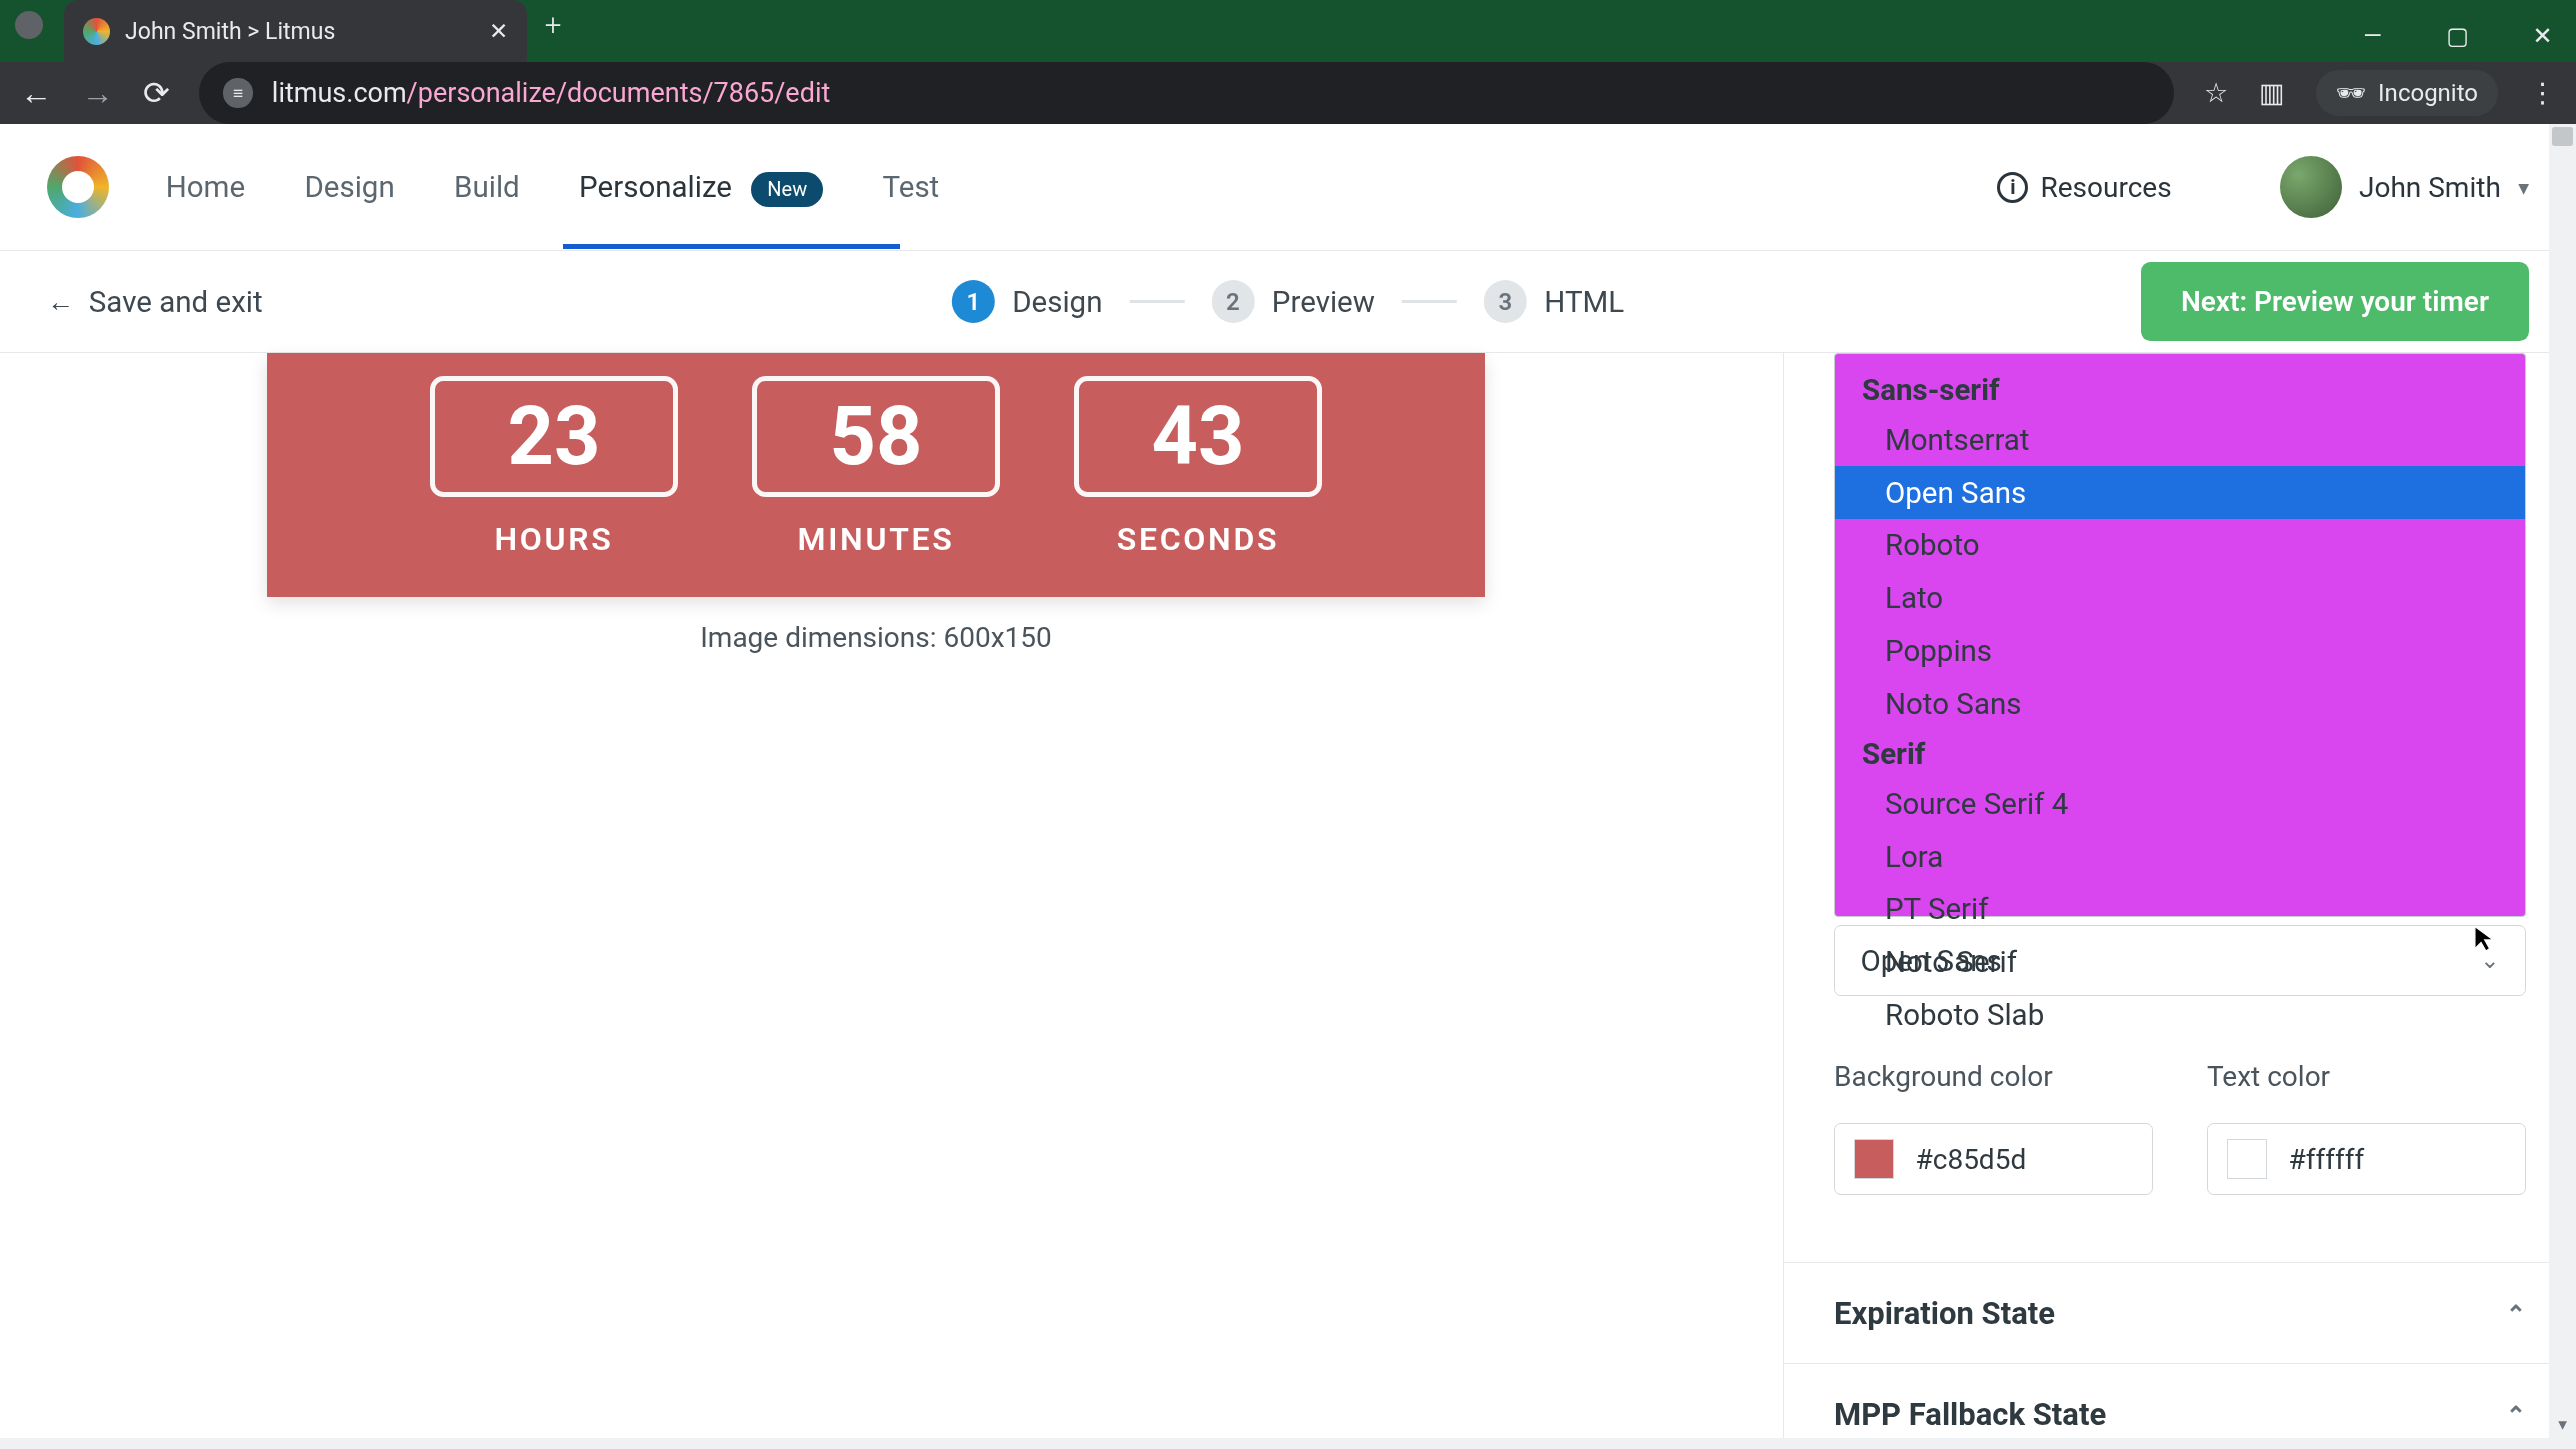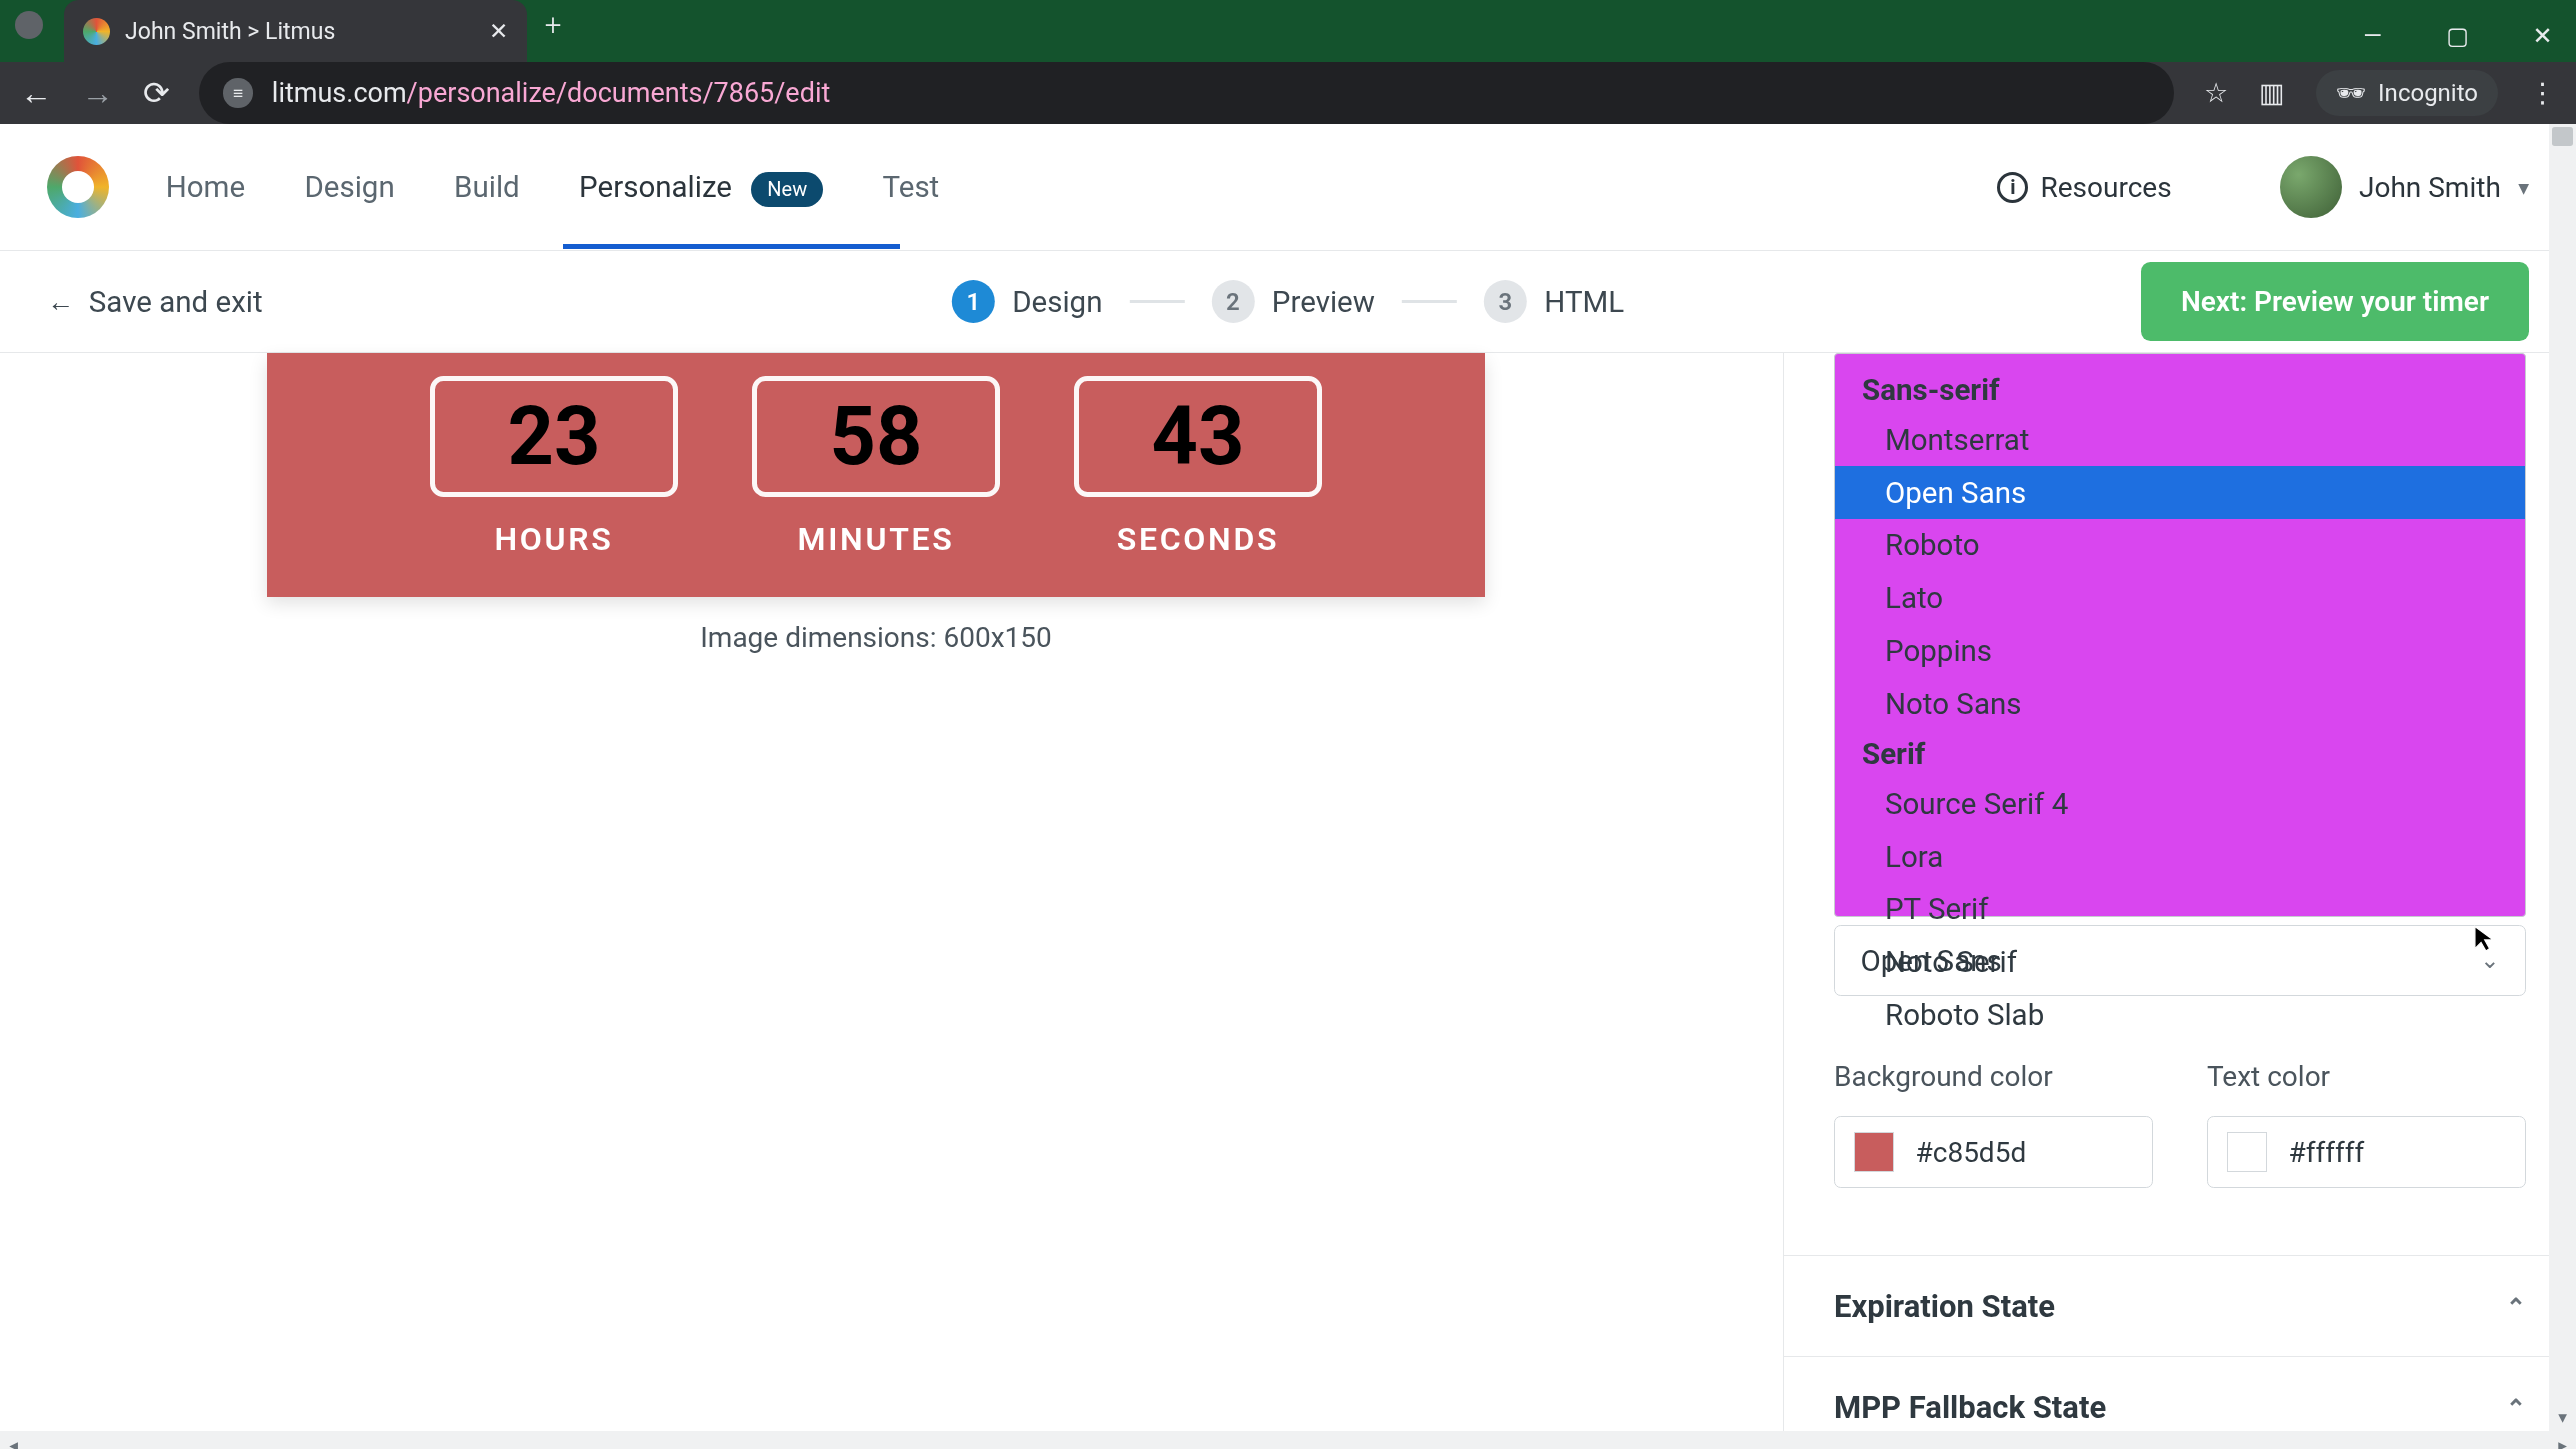--- a/index.html
+++ b/index.html
@@ -54,37 +54,37 @@
   .step .num.active { background:#1e8ad6; color:#fff; }
   .step .num.inactive { background:#e2e5e8; color:#6a737b; }
   .step-sep { width:55px; height:2.7px; background:#dfe3e6; }
   .nextbtn { margin-left:auto; background:#4dbb6a; color:#fff; font-size:28px; padding: 23px 40px; border-radius:9.4px; font-weight:600; }
 
   .workspace { flex:1; display:flex; background:#fff; min-height:0; }
   .canvas { flex:1; border-top:0.7px solid #e6e8ea; border-right:0.7px solid #e6e8ea; position:relative; }
 
   .timer-card { position:absolute; left:267px; top:0; width:1218px; background:#c85d5d; padding: 23px 40px 39px 40px; display:flex; justify-content:center; gap:74px; box-shadow: 0 6.7px 17.4px rgba(0,0,0,.12); }
   .unit { display:flex; flex-direction:column; align-items:center; gap:23px; }
-  .unit .box { width:248px; height:121px; border:5.4px solid rgba(255,255,255,.95); border-radius:13.4px; display:flex; align-items:center; justify-content:center; color:#000000; font-size:81px; font-weight:700; }
+  .unit .box { width:248px; height:121px; border:5.4px solid rgba(255,255,255,.95); border-radius:13.4px; display:flex; align-items:center; justify-content:center; color:#ffffff; font-size:81px; font-weight:700; }
   .unit .lbl { color:#fff; font-size:32px; letter-spacing:2.7px; font-weight:600; }
   .dims { position:absolute; left:267px; top:268px; width:1218px; text-align:center; font-size:28px; color:#4a545c; }
 
   .sidepanel { width:792px; border-top:0.7px solid #e6e8ea; background:#fff; display:flex; flex-direction:column; overflow:visible; position:relative; }
   .sidepanel-inner { padding: 0; display:flex; flex-direction:column; }
 
   .font-select { margin: 572px 50px 0 50px; height:71px; border:1.3px solid #d3d8dc; border-radius:6.7px; display:flex; align-items:center; padding:0 25.5px; font-size:29.5px; color:#2f3940; position:relative; }
   .font-select .chev2 { margin-left:auto; font-size:23px; color:#6a737b; }
 
   .dropdown { position:absolute; left:50px; right:50px; top:0; background:#d946ef; border:1.3px solid #c7ccd0; border-radius:4px; z-index:50; padding: 12px 0 12px 0; font-size:29.5px; color:#2f3940; max-height: 564px; }
   .dropdown .group { padding: 6.7px 27px; font-weight:700; color:#2f3940; }
   .dropdown .opt { padding: 9.4px 27px 9.4px 50px; }
   .dropdown .opt.selected { background:#1e6fe0; color:#fff; }
 
   .colors { display:flex; gap:54px; margin: 64px 50px 0 50px; }
-  .colorcol { flex:1; display:flex; flex-direction:column; gap:23px; }
+  .colorcol { flex:1; display:flex; flex-direction:column; gap:30px; }
   .colorcol .clabel { font-size:28px; color:#4a545c; }
   .colorbox { height:72px; border:1.3px solid #d3d8dc; border-radius:6.7px; display:flex; align-items:center; padding:0 19px; gap:21.5px; font-size:28px; color:#2f3940; }
   .swatch { width:40px; height:40px; border:1.3px solid #d3d8dc; }
 
   .accordion { margin-top: 67px; border-top:1.3px solid #e6e8ea; }
   .acc-item { height:101px; border-bottom:1.3px solid #e6e8ea; display:flex; align-items:center; padding:0 50px; font-size:31px; font-weight:700; color:#2f3940; }
   .acc-item .chev3 { margin-left:auto; font-size:24px; color:#6a737b; transform:rotate(180deg); }
 
   
   .page-scroll { position:absolute; top:0; right:0; width:27px; height:100%; background:#f0f1f2; }

